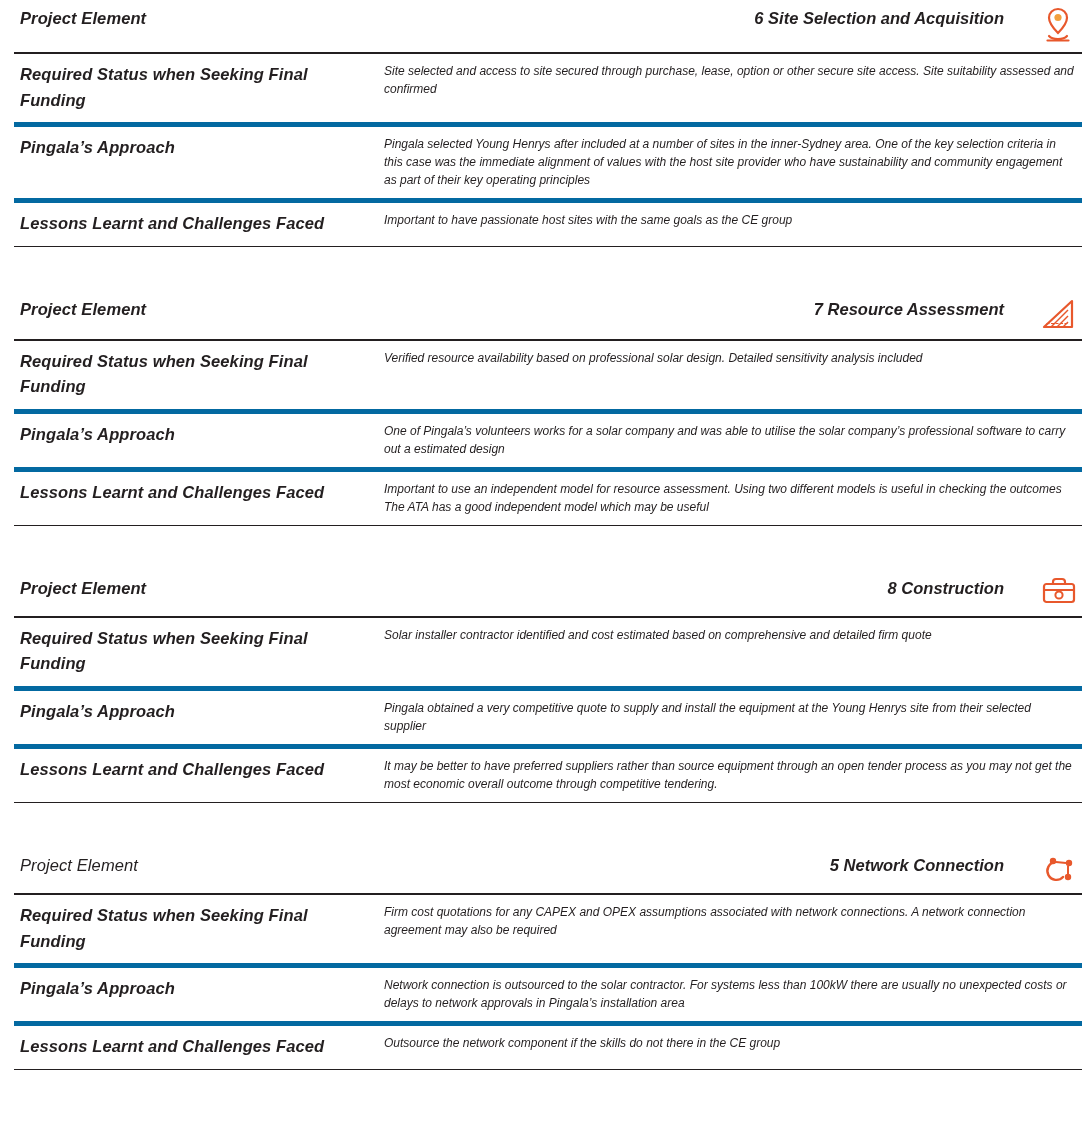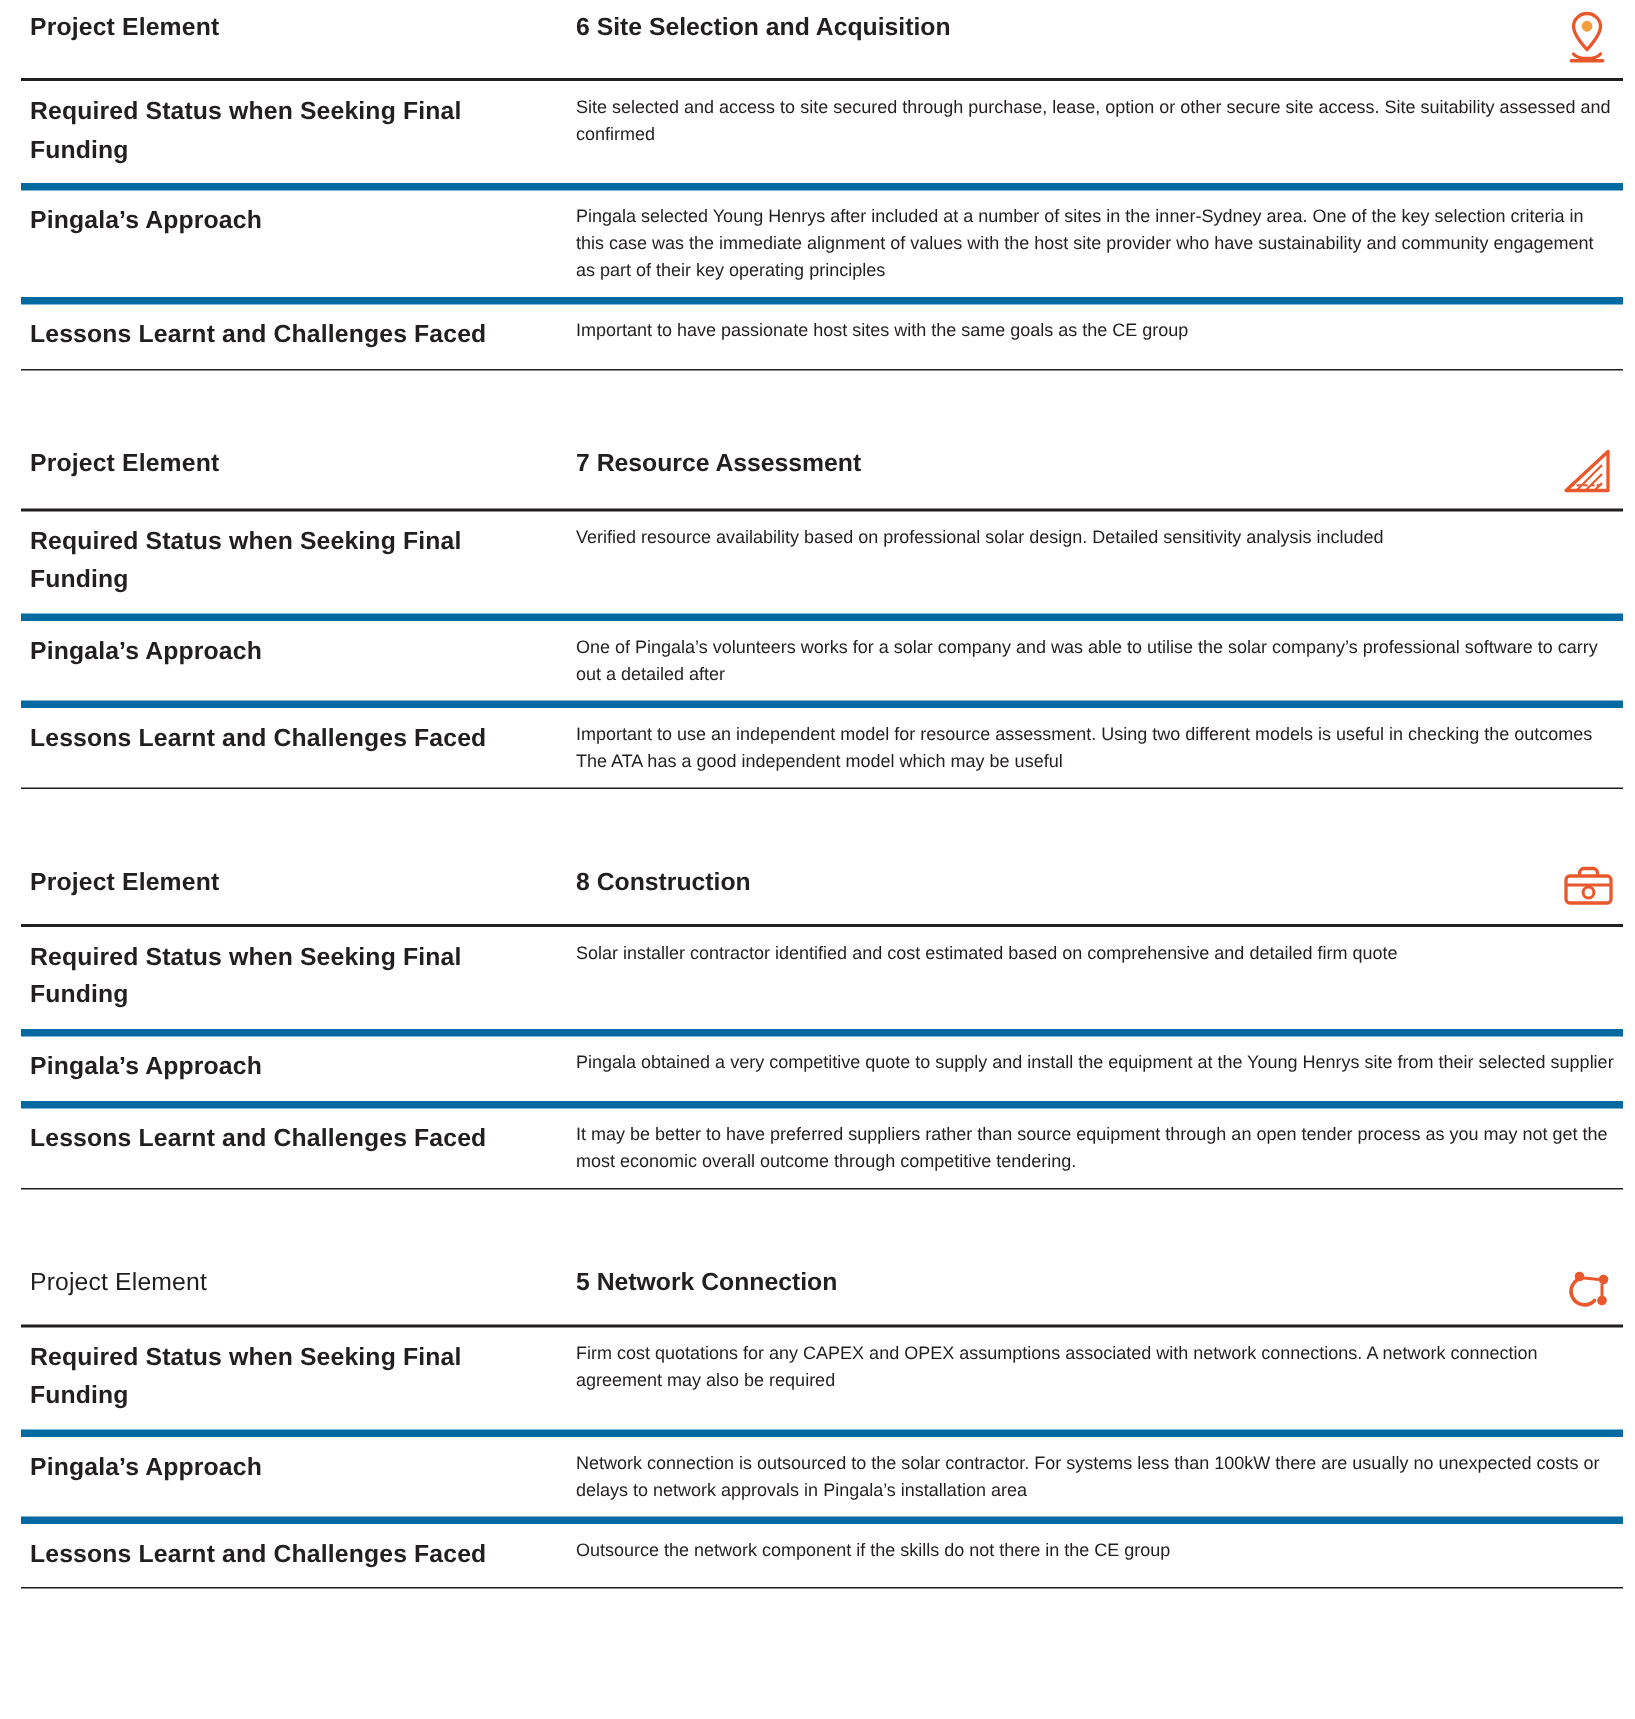--- a/index.html
+++ b/index.html
@@ -11,20 +11,21 @@
     width: 1090px;
     height: 1146px;
     font-family: "Liberation Sans", sans-serif;
     color: #231f20;
     overflow: hidden;
   }
   .page {
     width: 1090px;
     padding: 0;
     box-sizing: border-box;
+    font-style: italic;
   }
   .tbl {
     width: 1040px;
     margin: 0 0 0 14px;
     border-collapse: collapse;
     table-layout: fixed;
   }
   .tbl.spacer-top {
     margin-top: 44px;
   }
@@ -63,20 +64,21 @@
     font-weight: normal;
   }
   .value {
     font-size: 12px;
     line-height: 1.5;
     color: #231f20;
   }
   .value.bold {
     font-weight: bold;
     font-size: 16.5px;
+    text-align: right;
   }
   .icon-cell svg {
     display: block;
     margin-left: auto;
   }
 </style>
 </head>
 <body>
 
 <div class="page">
@@ -151,21 +153,21 @@
           </td>
       <td class="col-value" colspan="2">
             <div class="value">Verified resource availability based on professional solar design. Detailed sensitivity analysis included</div>
           </td>
     </tr>
     <tr>
       <td class="col-label">
             <div class="label">Pingala’s Approach</div>
           </td>
       <td class="col-value" colspan="2">
-            <div class="value">One of Pingala’s volunteers works for a solar company and was able to utilise the solar company’s professional software to carry out a detailed after</div>
+            <div class="value">One of Pingala’s volunteers works for a solar company and was able to utilise the solar company’s professional software to carry out a estimated design</div>
           </td>
     </tr>
     <tr>
       <td class="col-label">
             <div class="label">Lessons Learnt and Challenges Faced</div>
           </td>
       <td class="col-value" colspan="2">
             <div class="value">Important to use an independent model for resource assessment. Using two different models is useful in checking the outcomes The ATA has a good independent model which may be useful</div>
           </td>
     </tr>

